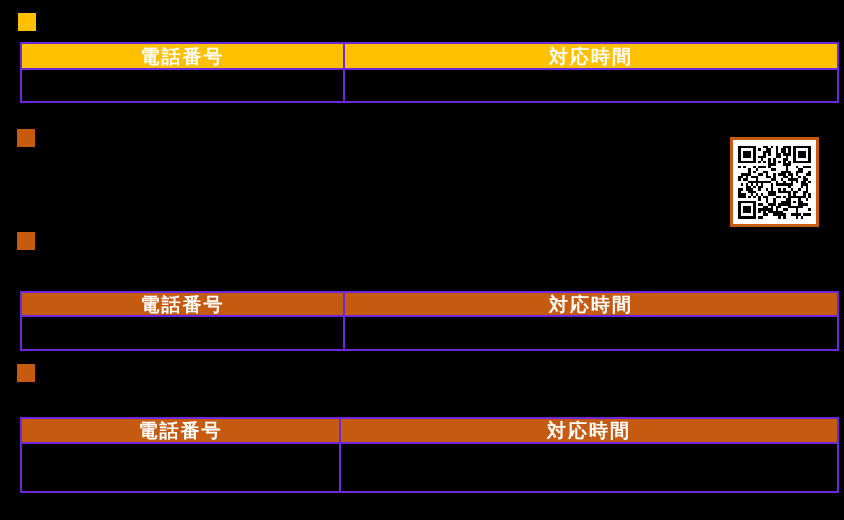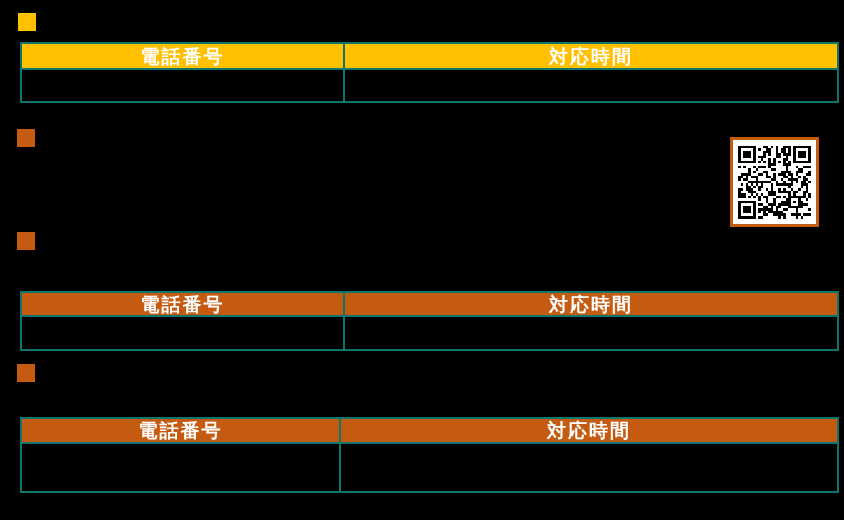--- a/index.html
+++ b/index.html
@@ -17,21 +17,21 @@
   .b1 { left: 18px; top: 13px; }
   .b2 { left: 17px; top: 129px; }
   .b3 { left: 17px; top: 232px; }
   .b4 { left: 17px; top: 364px; }
 
   .tbl {
     position: absolute;
     left: 20px;
     width: 819px;
     box-sizing: border-box;
-    background: #0f766e;          
+    background: #6d28d9;          
     padding: 2px;
     display: grid;
     grid-column-gap: 2px;
     grid-row-gap: 2px;
   }
   .t1 { top: 42px;  grid-template-columns: 321px 1fr; grid-template-rows: 24px 31px; }
   .t2 { top: 291px; grid-template-columns: 321px 1fr; grid-template-rows: 22px 32px; }
   .t3 { top: 417px; grid-template-columns: 317px 1fr; grid-template-rows: 23px 47px; }
 
   .th {

